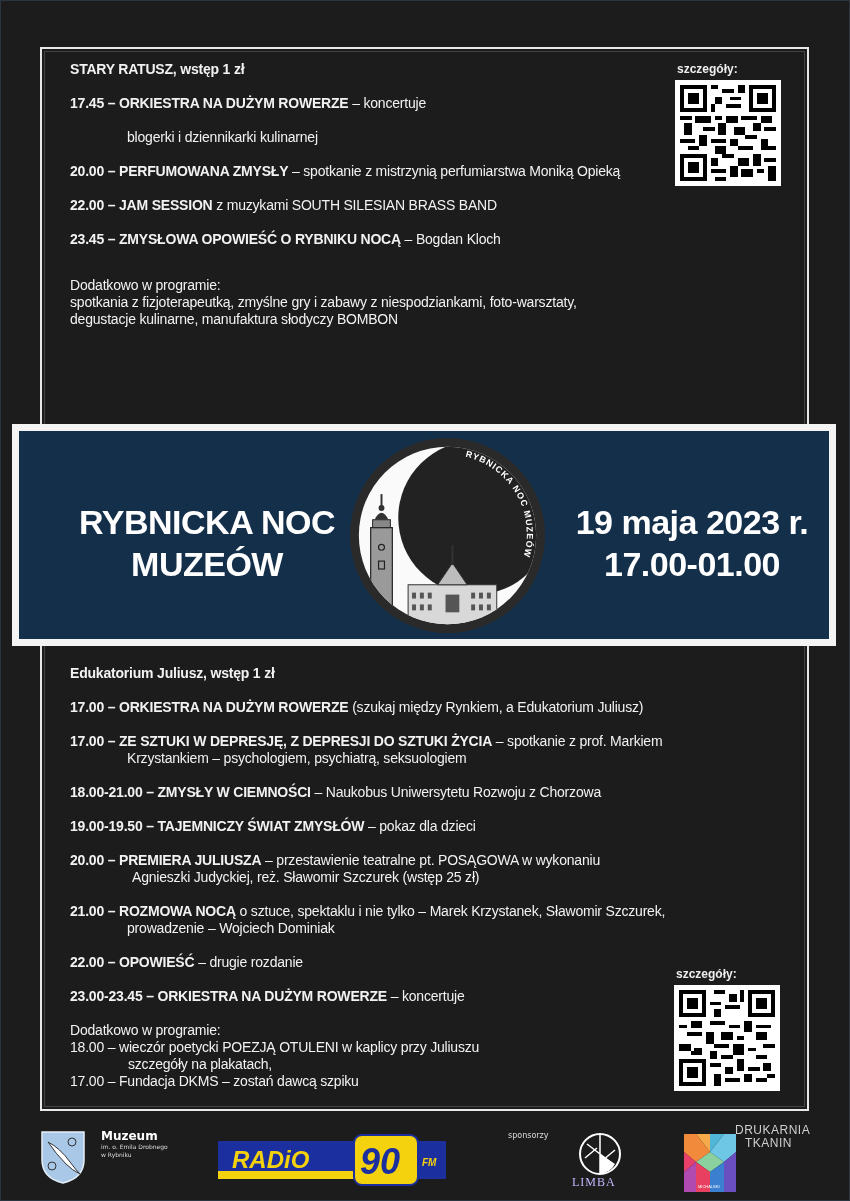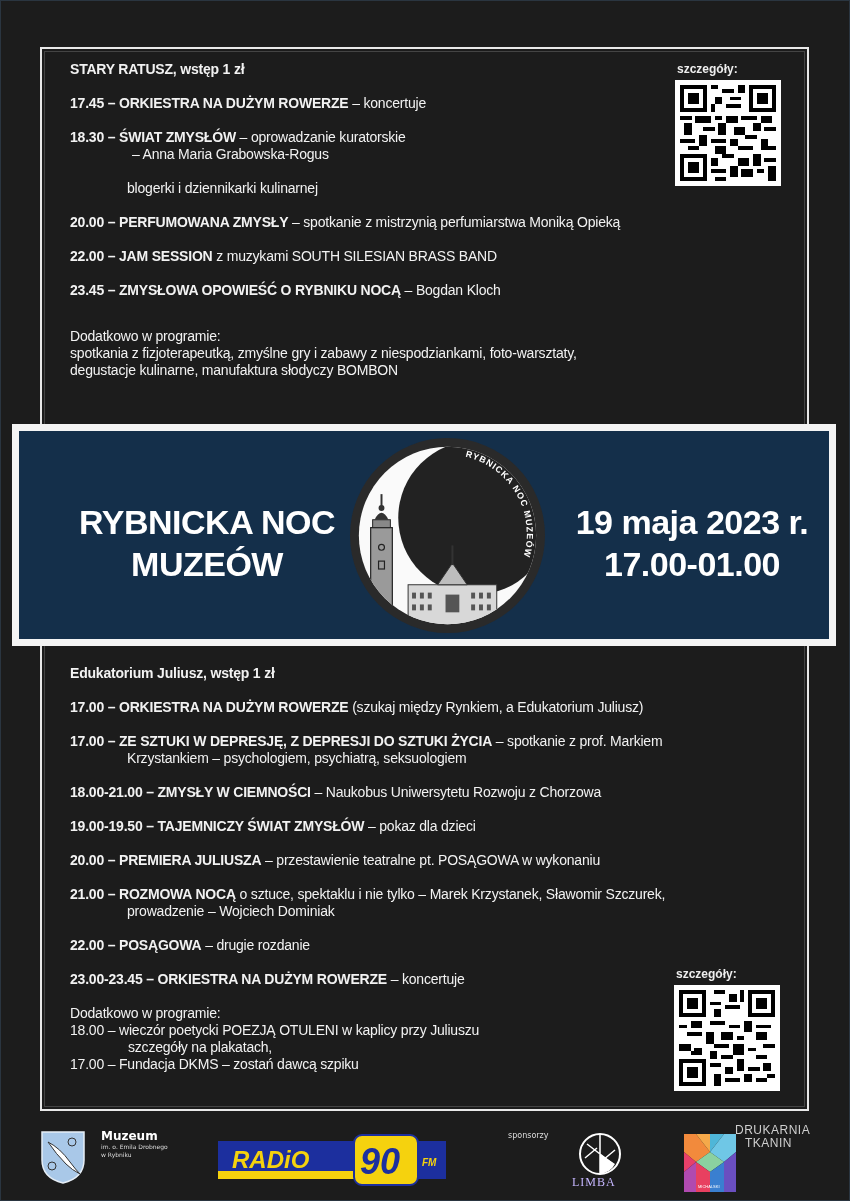--- a/index.html
+++ b/index.html
@@ -44,24 +44,20 @@
 
 <div class="frame">
     <div class="frame-inner"></div>
   </div>
 
 <div class="section" style="top:61px;">
   <div class="line evt">STARY RATUSZ, wstęp 1 zł</div>
 
   <div class="evt">
     <div class="line"><span>17.45</span><span> – </span><span>ORKIESTRA NA DUŻYM ROWERZE</span><span class="light"> – koncertuje</span></div>
-  </div>
-  <div class="evt">
-    <div class="line"><span>18.30</span><span> – </span><span>ŚWIAT ZMYSŁÓW</span><span class="light"> – oprowadzanie kuratorskie</span></div>
-    <div class="line light indent">– Anna Maria Grabowska-Rogus</div>
   </div>
   <div class="evt">
     <div class="line light indent2">blogerki i dziennikarki kulinarnej</div>
   </div>
   <div class="evt">
     <div class="line"><span>20.00</span><span> – </span><span>PERFUMOWANA ZMYSŁY</span><span class="light"> – spotkanie z mistrzynią perfumiarstwa Moniką Opieką</span></div>
   </div>
   <div class="evt">
     <div class="line"><span>22.00</span><span> – </span><span>JAM SESSION</span><span class="light"> z muzykami SOUTH SILESIAN BRASS BAND</span></div>
   </div>
@@ -204,27 +200,28 @@
     <div class="line light indent2">Krzystankiem – psychologiem, psychiatrą, seksuologiem</div>
   </div>
   <div class="evt">
     <div class="line"><span>18.00-21.00</span><span> – </span><span>ZMYSŁY W CIEMNOŚCI</span><span class="light"> – Naukobus Uniwersytetu Rozwoju z Chorzowa</span></div>
   </div>
   <div class="evt">
     <div class="line"><span>19.00-19.50</span><span> – </span><span>TAJEMNICZY ŚWIAT ZMYSŁÓW</span><span class="light"> – pokaz dla dzieci</span></div>
   </div>
   <div class="evt">
     <div class="line"><span>20.00</span><span> – </span><span>PREMIERA JULIUSZA</span><span class="light"> – przestawienie teatralne pt. POSĄGOWA w wykonaniu</span></div>
+    <div class="line light indent">Agnieszki Judyckiej, reż. Sławomir Szczurek (wstęp 25 zł)</div>
   </div>
   <div class="evt">
     <div class="line"><span>21.00</span><span> – </span><span>ROZMOWA NOCĄ</span><span class="light"> o sztuce, spektaklu i nie tylko – Marek Krzystanek, Sławomir Szczurek,</span></div>
     <div class="line light indent2">prowadzenie – Wojciech Dominiak</div>
   </div>
   <div class="evt">
-    <div class="line"><span>22.00</span><span> – </span><span>POSĄGOWA</span><span class="light"> – drugie rozdanie</span></div>
+    <div class="line"><span>22.00</span><span> – </span><span>OPOWIEŚĆ</span><span class="light"> – drugie rozdanie</span></div>
   </div>
   <div class="evt">
     <div class="line"><span>23.00-23.45</span><span> – </span><span>ORKIESTRA NA DUŻYM ROWERZE</span><span class="light"> – koncertuje</span></div>
   </div>
 
   <div>
     <div class="line light">Dodatkowo w programie:</div>
     <div class="line light"><span>18.00</span><span> – wieczór poetycki POEZJĄ OTULENI w kaplicy przy Juliuszu</span></div>
     <div class="line light indent3">szczegóły na plakatach,</div>
     <div class="line light"><span>17.00</span><span> – Fundacja DKMS – zostań dawcą szpiku</span></div>

